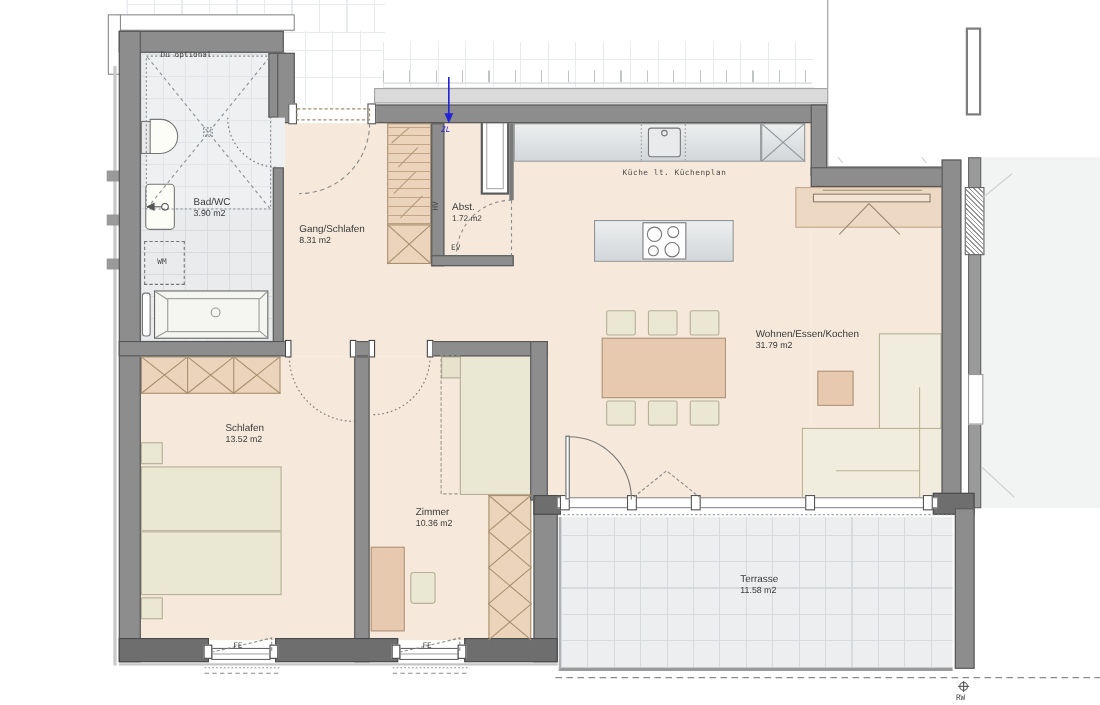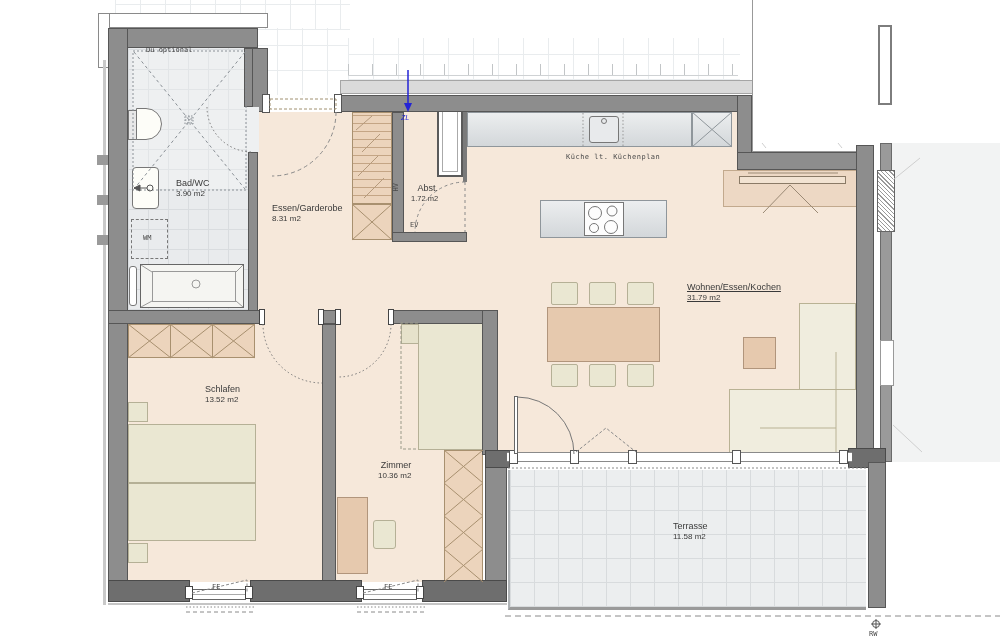--- a/index.html
+++ b/index.html
@@ -23,21 +23,21 @@
   .walld{background:#6e6e6e;border:1px solid #4a4a4a;}
   .wallL{background:#9a9a9a;border:1px solid #6a6a6a;}
   
   .tan{background:#ecd4bc;border:1px solid #a8906f;}
   .tan2{background:#e6c9ae;border:1px solid #b1957c;}
   .cream{background:#eae7d2;border:1px solid #b5b096;}
   .sofa{background:#f0edde;border:1px solid #b9b294;}
   .gray-f{background:linear-gradient(#eceeef,#d3d7da);border:1px solid #8f969b;}
   .white-f{background:#fdfdfd;border:1px solid #777;}
   .lbl{position:absolute;line-height:1.25;}
-  .room-name{font-size:9px;text-align:right;}
+  .room-name{font-size:9px;}
   .room-area{font-size:8px;}
   .mono{font-family:"DejaVu Sans Mono",monospace;font-size:7px;color:#4a4a4a;}
   svg.overlay{position:absolute;left:0;top:0;pointer-events:none;}
 </style>
 </head>
 <body>
 
 <div id="plan">
 
   <div class="abs egrid" style="left:115px;top:0;width:235px;height:30px;"></div>
@@ -290,32 +290,32 @@
   </svg>
 
   <div class="lbl mono" style="left:146px;top:46px;">Du optional</div>
   <div class="lbl" style="left:176px;top:178px;">
     <div class="room-name">Bad/WC</div>
     <div class="room-area">3.90 m2</div>
   </div>
   <div class="lbl mono" style="left:143px;top:234px;text-align:right;">WM</div>
   <div class="lbl mono" style="left:180px;top:290px;color:#555;"></div>
   <div class="lbl" style="left:272px;top:203px;">
-    <div class="room-name">Essen/Garderobe</div>
+    <div class="room-name">Gang/Schlafen</div>
     <div class="room-area">8.31 m2</div>
   </div>
   <div class="lbl" style="left:411px;top:183px;">
     <div class="room-name">Abst.</div>
     <div class="room-area" style="font-size:7.5px;">1.72 m2</div>
   </div>
   <div class="lbl mono" style="left:392px;top:183px;writing-mode:vertical-rl;transform:rotate(180deg);">HV</div>
   <div class="lbl mono" style="left:410px;top:221px;">EV</div>
   <div class="lbl mono" style="left:401px;top:114px;color:#2323d6;font-style:italic;">ZL</div>
   <div class="lbl mono" style="left:566px;top:153px;letter-spacing:.5px;">Küche lt. Küchenplan</div>
-  <div class="lbl" style="left:687px;top:282px;text-decoration:underline;">
+  <div class="lbl" style="left:687px;top:298px;">
     <div class="room-name">Wohnen/Essen/Kochen</div>
     <div class="room-area">31.79 m2</div>
   </div>
   <div class="lbl" style="left:205px;top:384px;">
     <div class="room-name">Schlafen</div>
     <div class="room-area">13.52 m2</div>
   </div>
   <div class="lbl" style="left:378px;top:460px;">
     <div class="room-name">Zimmer</div>
     <div class="room-area">10.36 m2</div>

